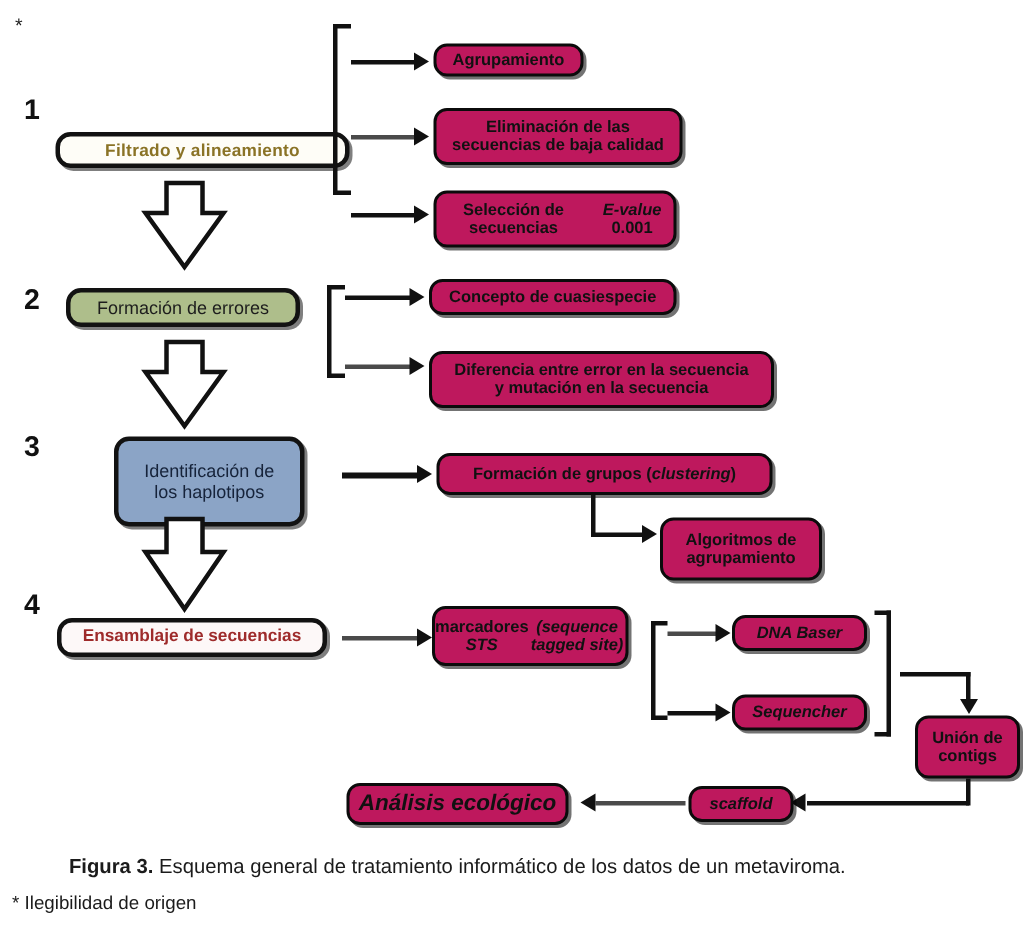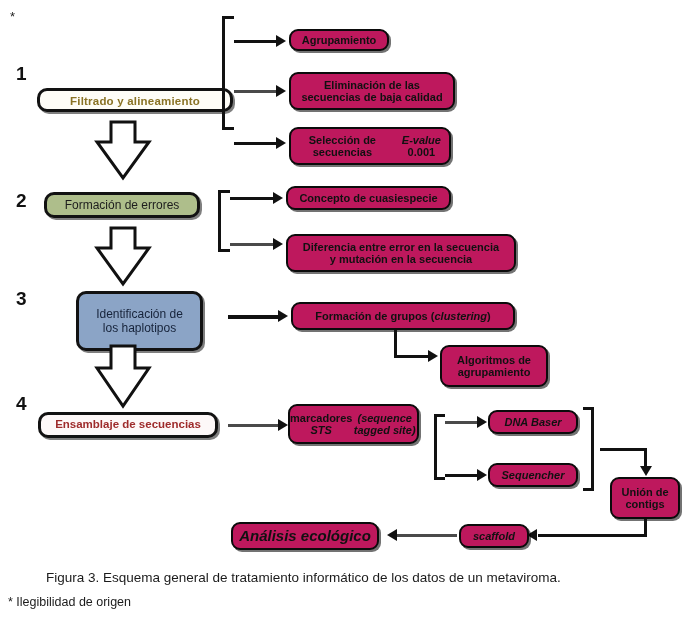--- a/index.html
+++ b/index.html
@@ -136,21 +136,21 @@
   }
 
   
   .caption {
     position: absolute;
     font-family: "Liberation Sans", sans-serif;
     font-size: 13.5px;
     color: #1b1b1b;
     white-space: nowrap;
   }
-  .caption b { font-weight: normal; }
+  .caption b { font-weight: bold; }
   .footnote {
     position: absolute;
     font-family: "Liberation Sans", sans-serif;
     font-size: 12.5px;
     color: #1b1b1b;
     white-space: nowrap;
   }
   .it { font-style: italic; }
 </style>
 </head>

